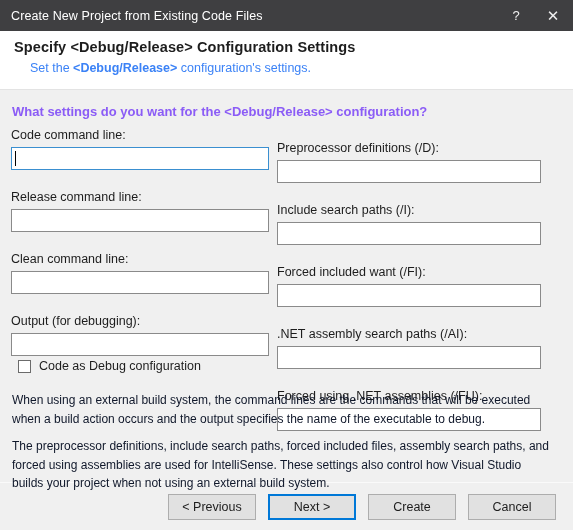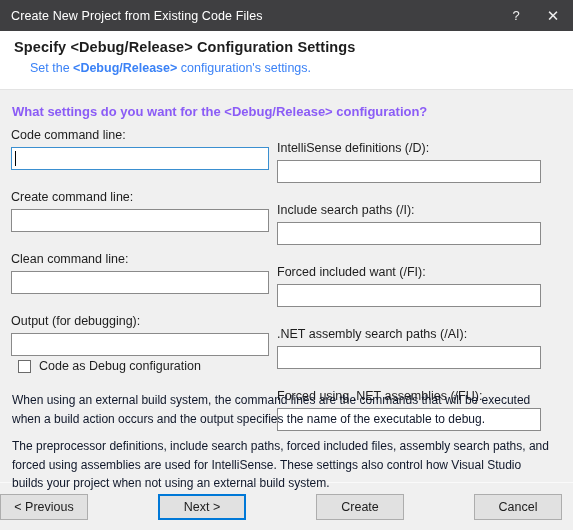--- a/index.html
+++ b/index.html
@@ -148,22 +148,22 @@
   }
   .para.p1 { top: 301px; }
   .para.p2 { top: 347px; }
 
   
   .footer {
     height: 48px; min-height: 48px;
     background: #f0f0f0;
     border-top: 1px solid #fafafa;
     display: flex; align-items: center;
-    justify-content: space-between;
-    padding-right: 11px;
+    justify-content: flex-end;
+    padding-right: 17px;
     gap: 12px;
   }
   .btn {
     width: 88px; height: 26px;
     background: #e1e1e1;
     border: 1px solid #adadad;
     font-family: "Liberation Sans", sans-serif;
     font-size: 12.5px;
     color: #1d1d1d;
     cursor: default;
@@ -201,40 +201,40 @@
 
       <div class="field">
         <div class="field-label">Code command line:</div>
         <div class="caret-wrap">
           <input class="field-input focused" type="text" value="" style="">
           <div class="caret"></div>
         </div>
       </div>
 
       <div class="field">
-        <div class="field-label">Create command line:</div>
+        <div class="field-label">Release command line:</div>
         <input class="field-input" type="text" value="" style="">
       </div>
 
       <div class="field">
         <div class="field-label">Clean command line:</div>
         <input class="field-input" type="text" value="" style="">
       </div>
 
       <div class="field">
         <div class="field-label">Output (for debugging):</div>
         <input class="field-input" type="text" value="" style="">
       </div>
 
     </div>
 
     <div class="col-right">
 
       <div class="field">
-        <div class="field-label">IntelliSense definitions (/D):</div>
+        <div class="field-label">Preprocessor definitions (/D):</div>
         <input class="field-input" type="text" value="" style="">
       </div>
 
       <div class="field">
         <div class="field-label">Include search paths (/I):</div>
         <input class="field-input" type="text" value="" style="">
       </div>
 
       <div class="field">
         <div class="field-label">Forced included want (/FI):</div>

